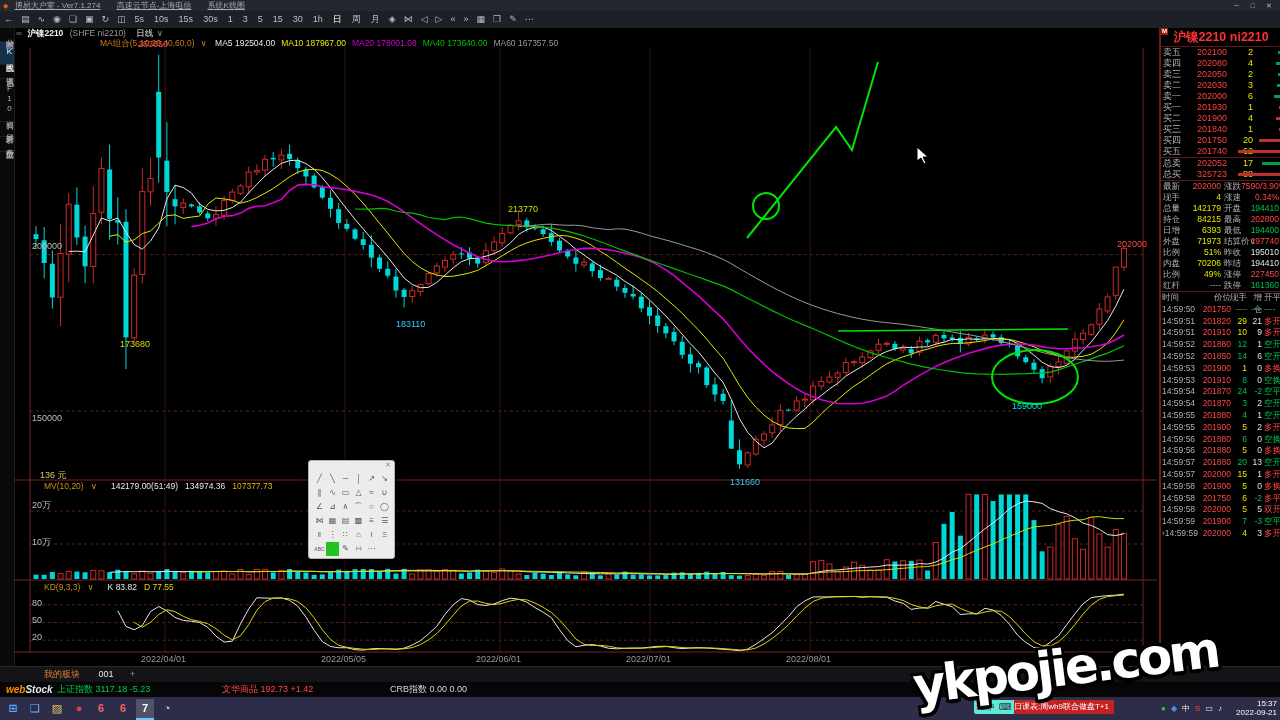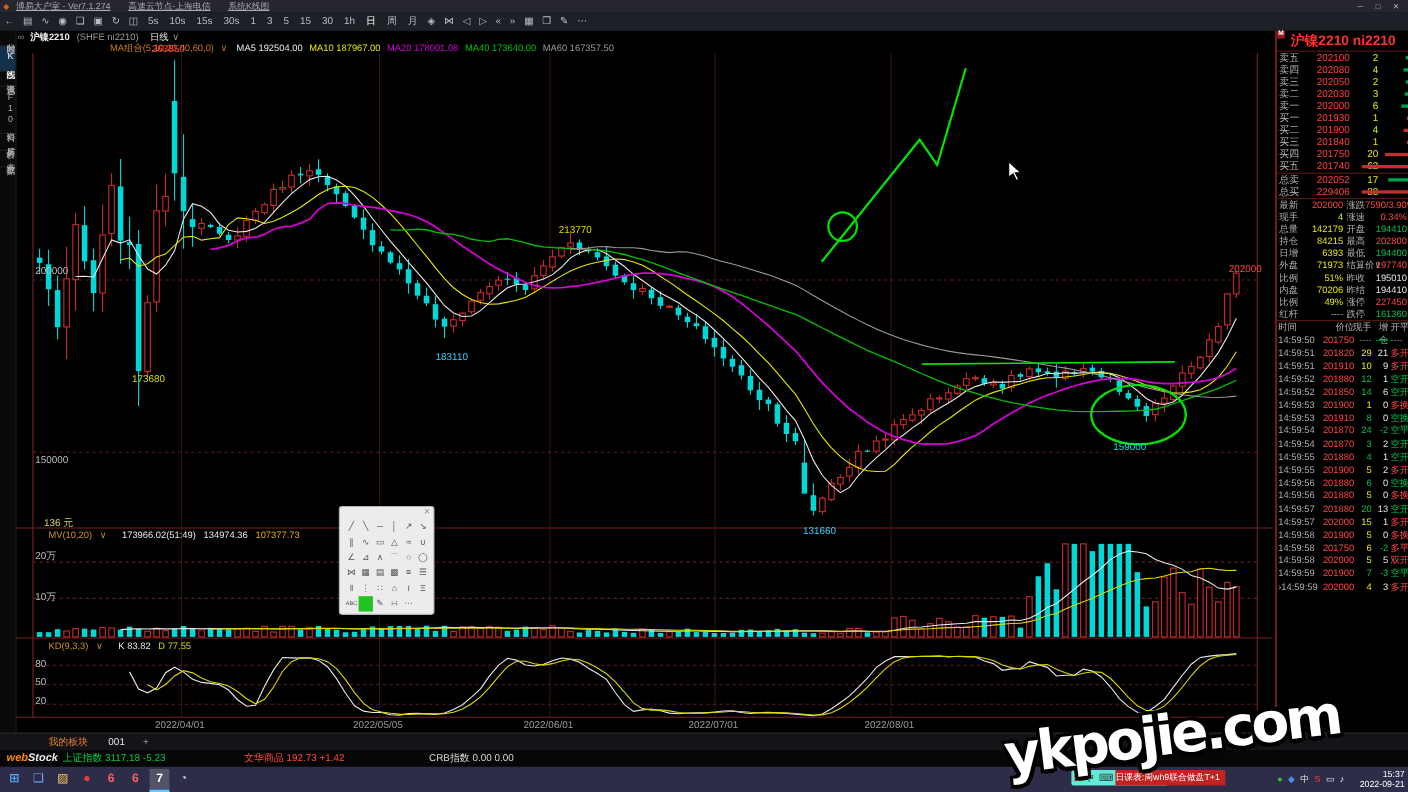--- a/index.html
+++ b/index.html
@@ -583,21 +583,21 @@
         <polyline points="103.8,562.7906260306177 111.97999999999999,578.3986103719518 120.16,581.8071738099104 128.34,577.4652057396694 136.51999999999998,563.5490656005401 144.7,558.5363747794736 152.88,563.006330564032 161.06,569.5166684427825 169.24,572.3667869996109 177.42,573.2609459722066 185.6,574.5356022780187 193.78,579.3100195874266 201.95999999999998,588.1273608408954 210.14,594.0696091858761 218.32,593.2141314436814 226.5,575.8983701134536 234.68,560.9857434535513 242.85999999999999,549.737117568889 251.04,550.0323067997399 259.22,550.256007438885 267.4,549.9103307695609 275.58,552.3569818903459 283.76,558.1481324206919 291.94,568.9682732369665 300.12,582.2800698956943 308.3,593.5755932794027 316.48,598.4922507541874 324.65999999999997,599.7331764386275 332.84,599.741557594256 341.02,601.7088201529274 349.2,602.089100317888 357.38,600.784410767538 365.56,600.4990165932234 373.74,600.9358794181722 381.91999999999996,601.5058400475539 390.09999999999997,600.160569648361 398.28,596.9870190217317 406.46,592.6292096650951 414.64,585.8066428331244 422.82,578.2534028557735 431,566.3985842927414 439.18,556.9151417941474 447.36,550.5742157046692 455.53999999999996,552.1058518858976 463.71999999999997,556.5898824133691 471.9,557.4558353088465 480.08,555.912823720861 488.26,552.6340017154263 496.44,550.1657555234266 504.62,551.238261268301 512.8,554.1340220705266 520.98,559.5711968202945 529.16,564.2186214408867 537.34,569.6325394872393 545.52,581.7447577031229 553.6999999999999,592.5352358956927 561.88,598.7362724980443 570.06,597.3768209150959 578.24,596.4879221439386 586.42,598.0815059263697 594.6,600.2620474643265 602.78,600.8516550205002 610.96,600.1937819095292 619.14,599.9934036999161 627.3199999999999,600.1002311960052 635.5,599.2206426784041 643.68,598.3473722021811 651.86,598.2595425747031 660.04,599.6839234258539 668.22,600.6533650711104 676.4,599.9407526228209 684.5799999999999,599.6205606655334 692.76,600.044283105408 700.9399999999999,600.6165801241589 709.12,601.3088075684027 717.3,601.8575764732568 725.48,602.6954597392931 733.66,601.0908778541354 741.8399999999999,596.3243011772818 750.02,590.6172322647893 758.1999999999999,584.6181737546215 766.38,576.8044599937804 774.56,568.5849982649496 782.74,558.62649008774 790.92,552.9117080760492 799.1,548.9723537503028 807.28,548.844045501462 815.4599999999999,549.0400481198167 823.64,548.5340341547571 831.8199999999999,548.5689753172628 840,548.4312206418807 848.18,549.2545512117249 856.36,548.6131720431488 864.54,548.9076615049155 872.72,549.255863172112 880.9,552.9717281393339 889.0799999999999,555.2765183274928 897.26,561.3683654396903 905.4399999999999,560.0640586858518 913.62,559.792861170336 921.8,553.45867859196 929.98,556.1950535785032 938.16,558.688457914133 946.3399999999999,566.5409490193565 954.52,565.8196544771572 962.6999999999999,565.8253603070682 970.88,560.3205343803573 979.06,562.070698137146 987.24,567.4220158328282 995.42,576.3476716898095 1003.5999999999999,587.1483270035774 1011.78,594.3665999643813 1019.9599999999999,599.537940081699 1028.1399999999999,599.7139958233556 1036.32,594.302171779578 1044.5,587.7911835857589 1052.68,576.647361118244 1060.86,565.8463384392008 1069.04,555.8482885657813 1077.22,549.6529745475384 1085.3999999999999,548.47856462024 1093.58,547.6016175329263 1101.76,547.1380282207474 1109.94,546.18" fill="none" stroke="#e8e8e8" stroke-width="1"></polyline>
         <polyline points="120.16,574.3321367374933 128.34,579.2236633071772 136.51999999999998,574.27381505004 144.7,566.5168820398943 152.88,561.6972569813486 161.06,563.6864579287627 169.24,568.2965953354752 177.42,571.7148004715333 185.6,573.387778416612 193.78,575.7021892792174 201.95999999999998,580.6576609021135 210.14,587.168996538066 218.32,591.803700490151 226.5,587.7273702476704 234.68,576.6994150035621 242.85999999999999,562.207077045298 251.04,553.5850559407268 259.22,550.0084772691713 267.4,550.0662150027287 275.58,550.8411066995973 283.76,553.4718150268662 291.94,559.8244625160014 300.12,569.798825184451 308.3,581.6079788040212 316.48,591.4493046430947 324.65999999999997,597.2670068240725 332.84,599.3223282623569 341.02,600.394518061937 349.2,601.1798260216905 357.38,601.5274437461178 365.56,601.1241758928832 373.74,600.7397689263112 381.91999999999996,600.9802453529832 390.09999999999997,600.8674297046957 398.28,599.5511429058822 406.46,596.5922661117293 414.64,591.8076238399838 422.82,585.5630851179977 431,576.8195433272131 439.18,567.1890429808874 447.36,557.9626472638527 455.53999999999996,553.198403128238 463.71999999999997,553.0899833346454 471.9,555.3838565360377 480.08,556.6528471476922 488.26,555.334220248378 496.44,552.9041936532379 504.62,551.3460061690513 512.8,551.8460129540848 520.98,554.9811600530408 529.16,559.307946777236 537.34,564.4741192494736 545.52,571.8653062104163 553.6999999999999,581.3041776953517 561.88,591.0054220322866 570.06,596.216109769611 578.24,597.5336718523596 586.42,597.315416328468 594.6,598.2771585115449 602.78,599.7317361370655 610.96,600.435828131452 619.14,600.3462802099818 627.3199999999999,600.0958056018169 635.5,599.7714258581085 643.68,599.2227486921968 651.86,598.6091858184294 660.04,598.7636127342461 668.22,599.5322770238892 676.4,600.0926803732617 684.5799999999999,600.0715594531549 692.76,599.8685321312541 700.9399999999999,600.0938079650334 709.12,600.6565569326565 717.3,601.2609880552728 725.48,601.9539479269843 733.66,601.8813046888952 741.8399999999999,600.0368795902368 750.02,596.0108037654022 758.1999999999999,590.5199023988976 766.38,584.0132886710637 774.56,576.6692106711172 782.74,568.00531611549 790.92,560.0410654762462 799.1,553.5035173046973 807.28,550.2427024426047 815.4599999999999,548.9521491238605 823.64,548.806042592012 831.8199999999999,548.7143525306122 840,548.5114100379669 848.18,548.7515823902895 856.36,548.7663146322515 864.54,548.9251282532631 872.72,548.9255655733921 880.9,550.3784176054538 889.0799999999999,552.5013698796462 897.26,556.5388706355056 905.4399999999999,558.9029808176783 913.62,560.4084284319594 921.8,557.7718661493826 929.98,556.4821977802663 938.16,556.1140633615321 946.3399999999999,560.4748201706642 954.52,563.6830204702155 962.6999999999999,566.0619879345273 970.88,563.9885163881943 979.06,562.7388642748572 987.24,563.2710827834438 995.42,568.6134618865946 1003.5999999999999,576.9726715087384 1011.78,585.9541995525894 1019.9599999999999,593.6842890165526 1028.1399999999999,597.872845289812 1036.32,597.8513692282108 1044.5,593.9357837295642 1052.68,586.2469054945269 1060.86,576.7616277144012 1069.04,566.1139960410754 1077.22,557.1158671841736 1085.3999999999999,551.3266092445199 1093.58,548.5777189002349 1101.76,547.7394034579712 1109.94,546.9401893875923" fill="none" stroke="#d9d900" stroke-width="1"></polyline>
         <line x1="824" y1="283" x2="1054" y2="281" stroke="#00e400" stroke-width="1.5"></line>
         <polyline points="733,190 822,79 838,102 864,14" fill="none" stroke="#00e400" stroke-width="2"></polyline>
         <circle cx="752" cy="158" r="13" fill="none" stroke="#00e400" stroke-width="2"></circle>
         <ellipse cx="1021" cy="329" rx="43" ry="27" fill="none" stroke="#00e400" stroke-width="2"></ellipse>
       </svg>
   <div class="cl" style="left: 124px; top: -8px; color: rgb(255, 69, 69);">263850</div><div class="cl" style="left: 106px; top: 292px; color: rgb(217, 217, 0);">173680</div><div class="cl" style="left: 382px; top: 272px; color: rgb(51, 204, 255);">183110</div><div class="cl" style="left: 494px; top: 157px; color: rgb(217, 217, 0);">213770</div><div class="cl" style="left: 716px; top: 430px; color: rgb(51, 204, 255);">131660</div><div class="cl" style="left: 998px; top: 354px; color: rgb(0, 229, 229);">159000</div><div class="cl" style="left: 1103px; top: 192px; color: rgb(255, 69, 69);">202000</div><div class="cl" style="left: 18px; top: 194px; color: rgb(189, 189, 189);">200000</div><div class="cl" style="left: 18px; top: 366px; color: rgb(189, 189, 189);">150000</div><div class="cl" style="left: 18px; top: 453px; color: rgb(189, 189, 189);">20万</div><div class="cl" style="left: 18px; top: 490px; color: rgb(189, 189, 189);">10万</div><div class="cl" style="left: 18px; top: 551px; color: rgb(189, 189, 189);">80</div><div class="cl" style="left: 18px; top: 568px; color: rgb(189, 189, 189);">50</div><div class="cl" style="left: 18px; top: 585px; color: rgb(189, 189, 189);">20</div><div class="cl" style="left: 26px; top: 423px; color: rgb(207, 207, 96);">136 元</div><div class="dl" style="left: 127px; top: 606px;">2022/04/01</div><div class="dl" style="left: 307px; top: 606px;">2022/05/05</div><div class="dl" style="left: 462px; top: 606px;">2022/06/01</div><div class="dl" style="left: 612px; top: 606px;">2022/07/01</div><div class="dl" style="left: 772px; top: 606px;">2022/08/01</div></div>
 
   <div id="mvbar">
-    <span class="ind-label"><span>MV(10,20)</span><span>∨</span></span><span id="mv-values"><span style="color: rgb(232, 232, 232);">173966.02(51:49)</span><span style="color: rgb(232, 232, 232);">134974.36</span><span style="color: rgb(230, 180, 0);">107377.73</span></span>
+    <span class="ind-label"><span>MV(10,20)</span><span>∨</span></span><span id="mv-values"><span style="color: rgb(232, 232, 232);">142179.00(51:49)</span><span style="color: rgb(232, 232, 232);">134974.36</span><span style="color: rgb(230, 180, 0);">107377.73</span></span>
   </div>
   <div id="kdbar">
     <span class="ind-label"><span>KD(9,3,3)</span><span>∨</span></span><span id="kd-values"><span style="color: rgb(232, 232, 232);">K 83.82</span><span style="color: rgb(217, 217, 0);">D 77.55</span></span>
   </div>
 
   <div id="qpanel">
     <div id="qtitle">
       <span class="mk">M</span>
       <span>沪镍2210</span>
       <span>ni2210</span>
@@ -665,21 +665,21 @@
         </div>
         <div class="sep"></div>
         <div class="qrow">
           <span class="qlab">总卖</span>
           <span class="qprice">202052</span>
           <span class="qvol">17</span>
           <span class="qbar" style="width: 17.85px; background: rgb(0, 160, 80);"></span>
         </div>
         <div class="qrow">
           <span class="qlab">总买</span>
-          <span class="qprice">229406</span>
+          <span class="qprice">325723</span>
           <span class="qvol">88</span>
           <span class="qbar" style="width: 42px; background: rgb(192, 48, 48);"></span>
         </div>
         <div class="sep"></div>
         <div class="irow">
           <span class="il1">最新</span>
           <span class="iv1" style="color: rgb(255, 69, 69);">202000</span>
           <span class="il2">涨跌</span>
           <span class="iv2" style="color: rgb(255, 69, 69);">7590/3.90%</span>
         </div>

